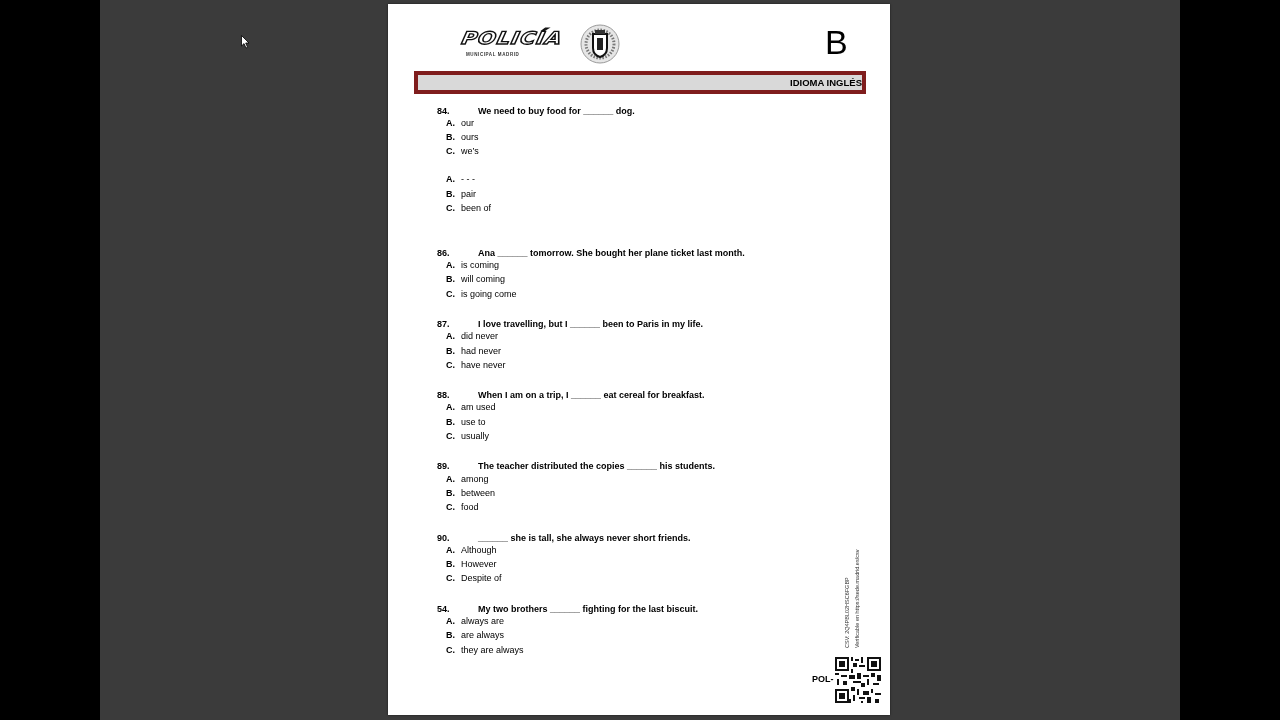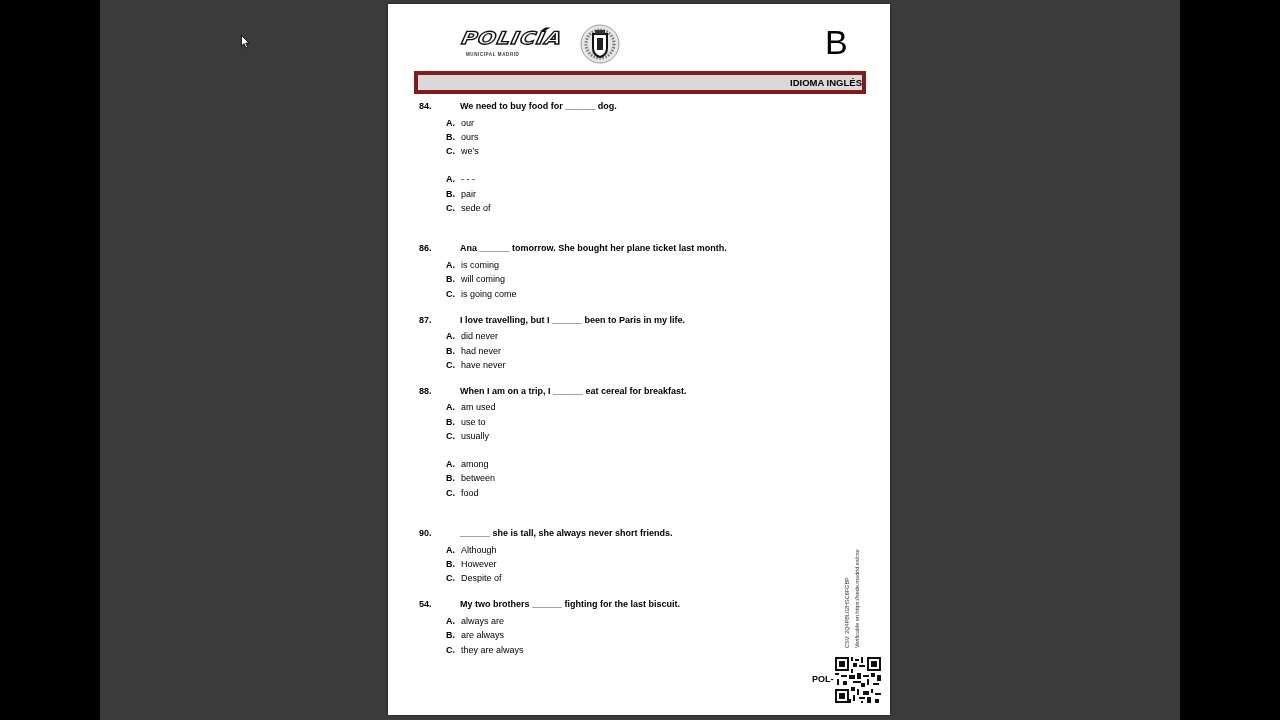--- a/index.html
+++ b/index.html
@@ -32,21 +32,21 @@
     font-family: "Liberation Sans", sans-serif;
   }
   .section-bar {
     position: absolute; left: 26px; top: 67px; width: 444px; height: 15px;
     background: #d9d9d9; border: 4px solid #7f1d1d;
     display: flex; align-items: center; justify-content: flex-end;
     font-size: 9.5px; font-weight: bold; color: #000;
   }
   .questions { position: absolute; left: 31px; top: 97px; width: 400px; }
   .q { height: 71.2px; font-size: 9px; color: #000; }
-  .q-head { display: flex; height: 14.5px; align-items: flex-start; font-weight: bold; }
+  .q-head { display: flex; height: 14.5px; align-items: flex-end; font-weight: bold; margin-left: 18px; }
   .q-num { width: 41px; }
   .opt { display: flex; height: 14.3px; align-items: center; padding-left: 27px; }
   .opt-letter { width: 15px; font-weight: bold; }
   .csv {
     position: absolute; left: 454px; top: 519px; width: 30px; height: 125px;
   }
   .csv-text {
     position: absolute; left: 0; top: 125px; transform-origin: left top; transform: rotate(-90deg);
     font-size: 5.5px; color: #333; white-space: nowrap; line-height: 10px;
   }
@@ -104,21 +104,21 @@
       <div class="opt">
           <span class="opt-letter">A.</span>
           <span>- - -</span>
         </div>
       <div class="opt">
           <span class="opt-letter">B.</span>
           <span>pair</span>
         </div>
       <div class="opt">
           <span class="opt-letter">C.</span>
-          <span>sede of</span>
+          <span>been of</span>
         </div>
     </div>
     <div class="q">
       <div class="q-head">
           <span class="q-num">86.</span>
           <span>Ana ______ tomorrow. She bought her plane ticket last month.</span>
         </div>
       <div class="opt">
           <span class="opt-letter">A.</span>
           <span>is coming</span>
@@ -162,20 +162,24 @@
       <div class="opt">
           <span class="opt-letter">B.</span>
           <span>use to</span>
         </div>
       <div class="opt">
           <span class="opt-letter">C.</span>
           <span>usually</span>
         </div>
     </div>
     <div class="q">
+      <div class="q-head">
+          <span class="q-num">89.</span>
+          <span>The teacher distributed the copies ______ his students.</span>
+        </div>
       <div class="opt">
           <span class="opt-letter">A.</span>
           <span>among</span>
         </div>
       <div class="opt">
           <span class="opt-letter">B.</span>
           <span>between</span>
         </div>
       <div class="opt">
           <span class="opt-letter">C.</span>

